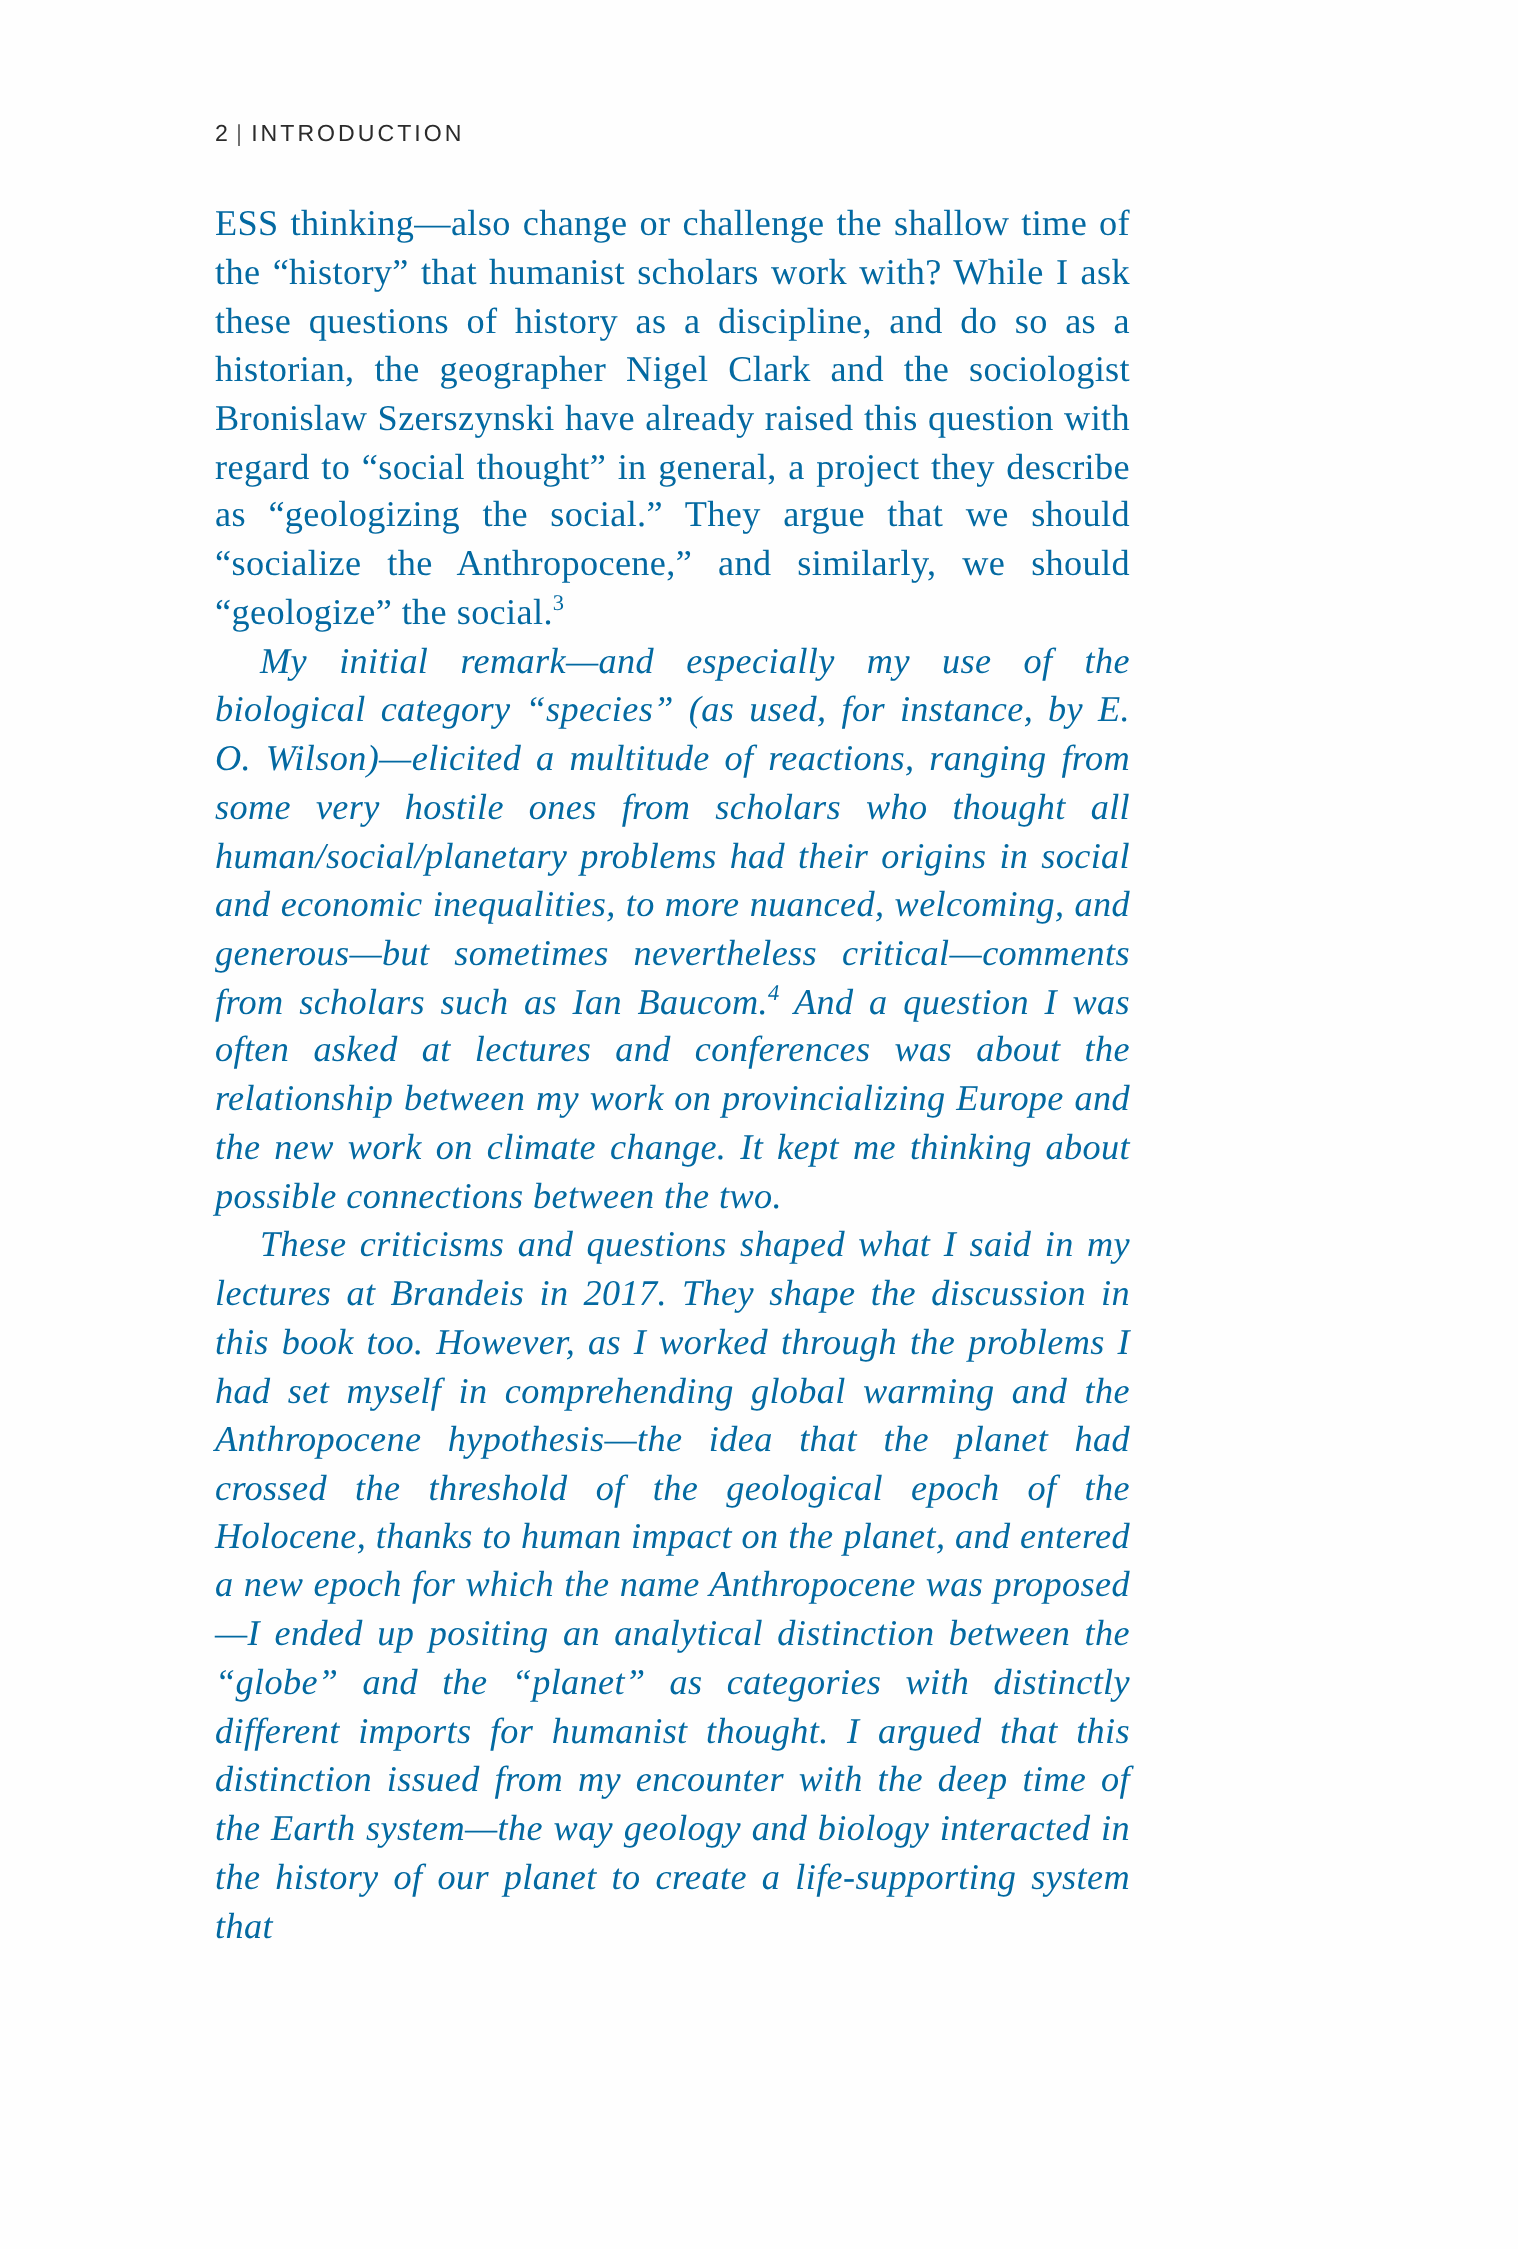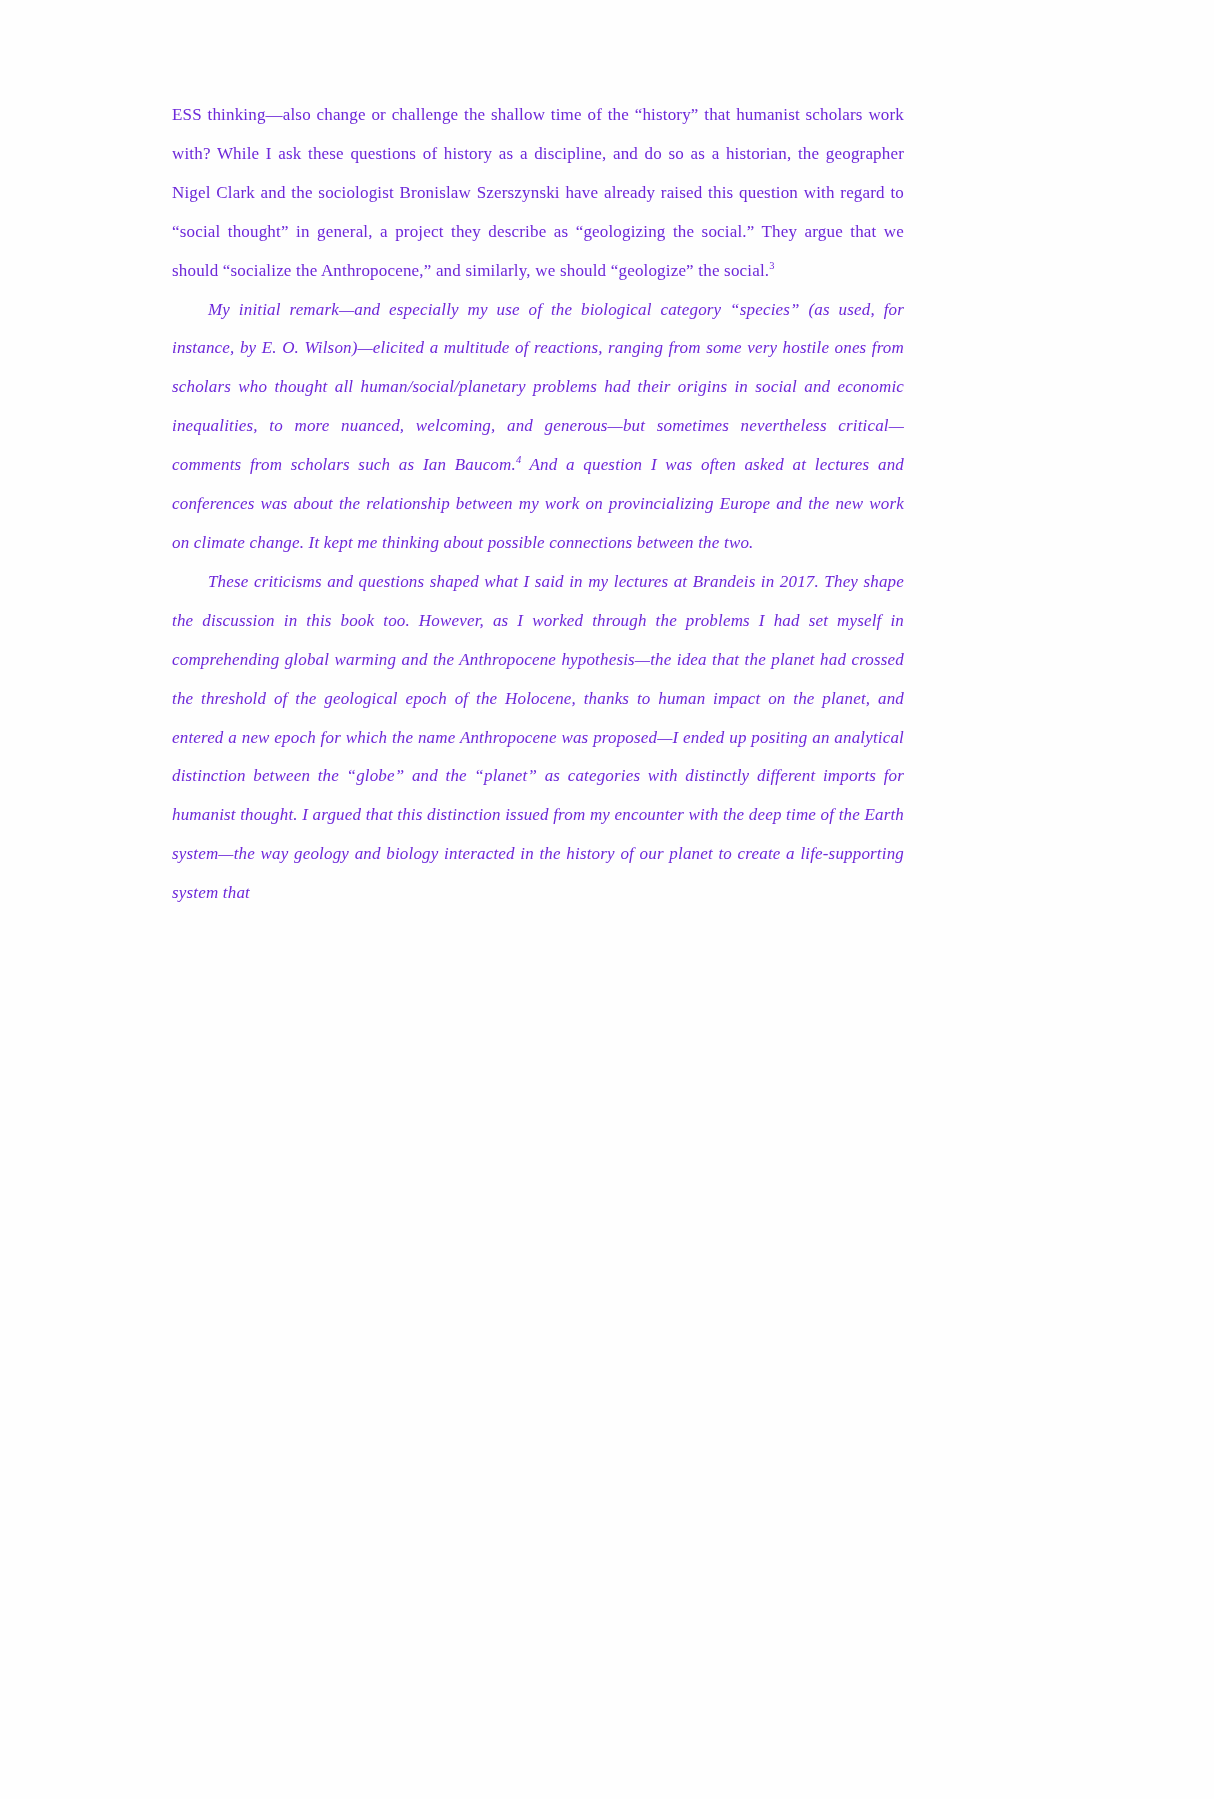--- a/index.html
+++ b/index.html
@@ -37,26 +37,26 @@
     white-space: nowrap;
     font-weight: 400;
   }
   .running-head .folio-sep {
     padding: 0 5px 0 4px;
     color: #6a6a6a;
     font-weight: 300;
   }
   .body-para {
     margin: 0;
-    font-size: 17px;
+    font-size: 29px;
     line-height: 38.9px;
     text-align: justify;
     text-justify: inter-word;
     hyphens: none;
-    color: #6d28d9;
+    color: #0369a1;
     letter-spacing: 0.01em;
     word-spacing: 0.005em;
   }
   .body-para.indent {
     text-indent: 36px;
     font-style: italic;
   }
   .fn {
     font-size: 0.62em;
     vertical-align: super;
@@ -64,20 +64,23 @@
     letter-spacing: 0;
   }
 </style>
 </head>
 <body style="background: rgb(254, 254, 254);">
 
 <div class="page" style="background: rgb(254, 254, 254);">
 
   <div class="text-block">
 
+    <div class="running-head">
+      <span>2</span><span class="folio-sep">|</span><span>INTRODUCTION</span>
+    </div>
 
     <p class="body-para"><span>ESS thinking—also change or challenge the shallow time of the “history” that humanist scholars work with? While I ask these questions of history as a discipline, and do so as a historian, the geographer Nigel Clark and the sociologist Bronislaw Szerszynski have already raised this question with regard to “social thought” in general, a project they describe as “geologizing the social.” They argue that we should “socialize the Anthropocene,” and similarly, we should “geologize” the social.</span><sup class="fn">3</sup></p>
 
     <p class="body-para indent"><span>My initial remark—and especially my use of the biological category “species” (as used, for instance, by E. O. Wilson)—elicited a multitude of reactions, ranging from some very hostile ones from scholars who thought all human/social/planetary problems had their origins in social and economic inequalities, to more nuanced, welcoming, and generous—but sometimes nevertheless critical—comments from scholars such as Ian Baucom.</span><sup class="fn">4</sup><span> And a question I was often asked at lectures and conferences was about the relationship between my work on provincializing Europe and the new work on climate change. It kept me thinking about possible connections between the two.</span></p>
 
     <p class="body-para indent"><span>These criticisms and questions shaped what I said in my lectures at Brandeis in 2017. They shape the discussion in this book too. However, as I worked through the problems I had set myself in comprehending global warming and the Anthropocene hypothesis—the idea that the planet had crossed the threshold of the geological epoch of the Holocene, thanks to human impact on the planet, and entered a new epoch for which the name Anthropocene was proposed—I ended up positing an analytical distinction between the “globe” and the “planet” as categories with distinctly different imports for humanist thought. I argued that this distinction issued from my encounter with the deep time of the Earth system—the way geology and biology interacted in the history of our planet to create a life-supporting system that</span></p>
 
   </div>
 
 </div>

